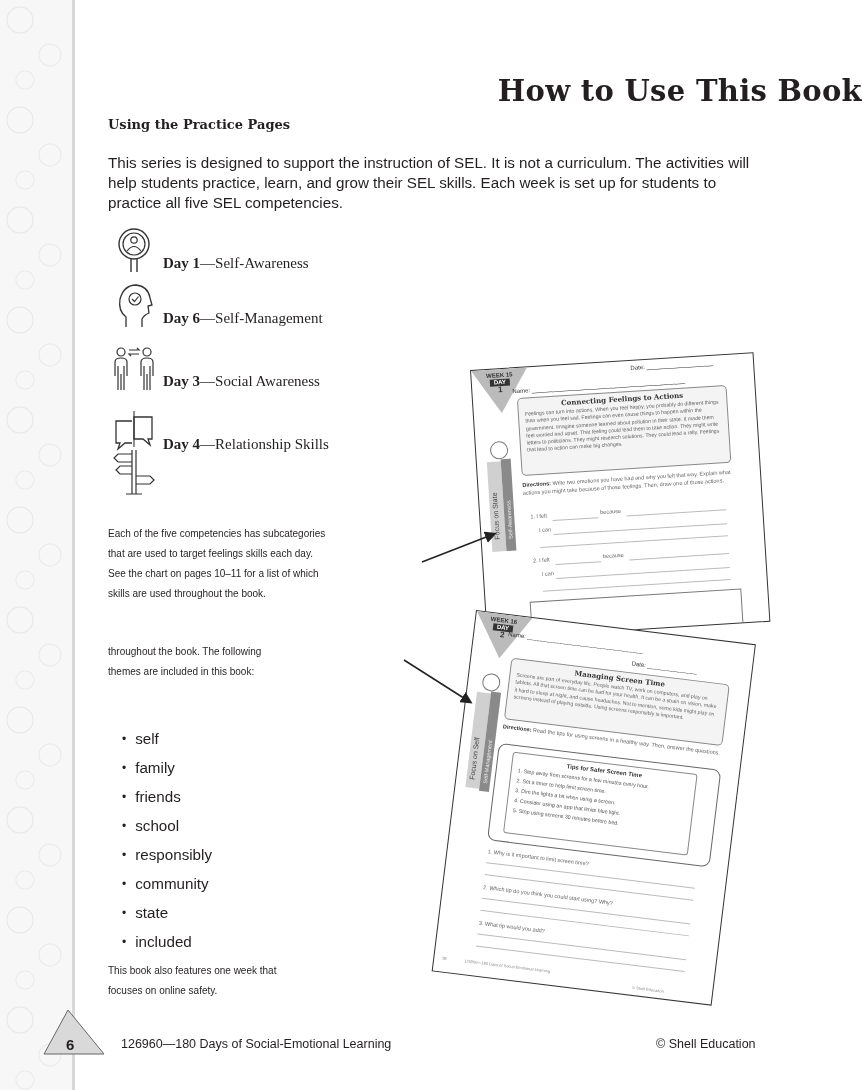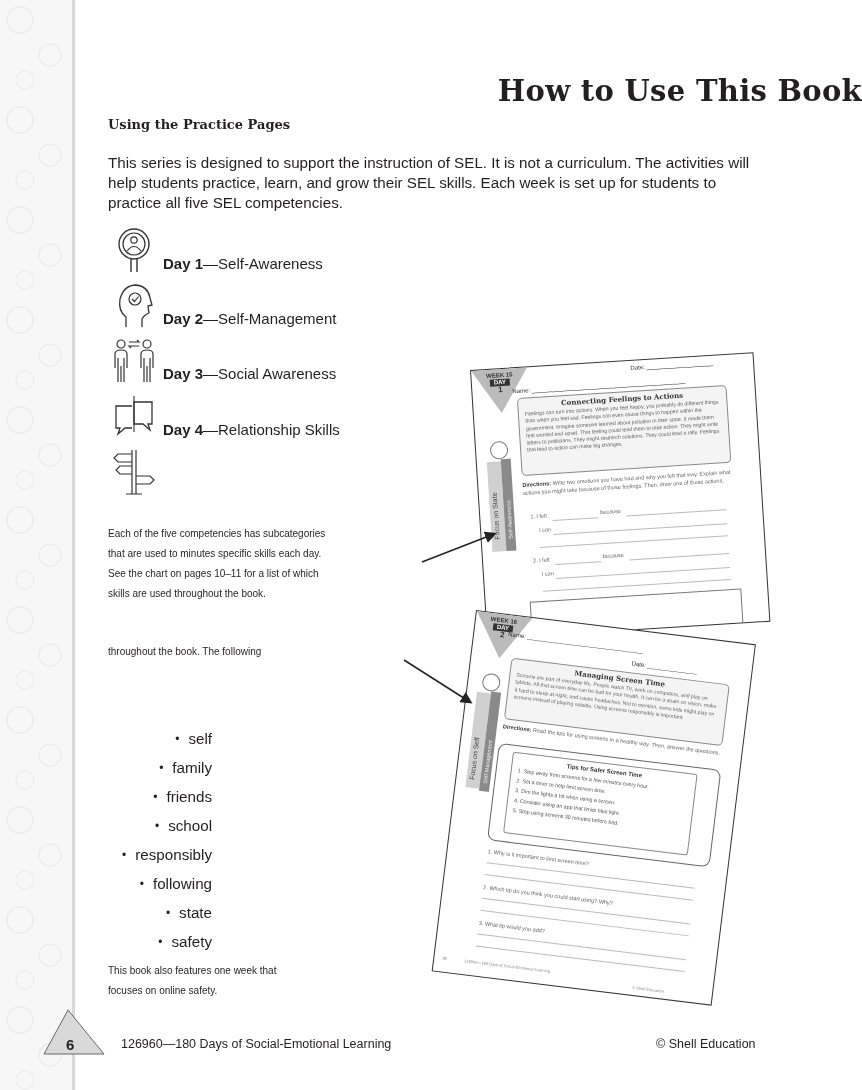--- a/index.html
+++ b/index.html
@@ -28,28 +28,28 @@
     position: absolute; left: 108px; top: 117px;
     font-family: "DejaVu Serif", serif; font-weight: bold; font-size: 13px;
   }
   .intro {
     position: absolute; left: 108px; top: 153px; width: 650px;
     font-family: "Liberation Sans", sans-serif; font-size: 15.2px; line-height: 20px;
   }
   .day-row { position: absolute; left: 112px; display: flex; align-items: flex-end; }
   .day-row svg { width: 44px; height: 48px; }
   .day-label {
-    font-family: Liberation Sans, sans-serif; font-size: 15px; margin-left: 7px; margin-bottom: 2px;
+    font-family: Liberation Serif, serif; font-size: 15px; margin-left: 7px; margin-bottom: 2px;
   }
   .day-label b { font-weight: bold; }
   .para {
     position: absolute; left: 108px;
     font-family: "Liberation Sans", sans-serif; font-size: 10px; line-height: 20px;
   }
-  .themes { position: absolute; left: 122px; top: 728px; margin: 0; padding: 0; list-style: none; text-align: right; }
+  .themes { position: absolute; left: 122px; top: 728px; margin: 0; padding: 0; list-style: none; }
   .themes li {
     font-family: "Liberation Sans", sans-serif; font-size: 15.2px; height: 29px; line-height: 22px;
   }
   .themes li::before { content: "•"; font-size: 12px; margin-right: 9px; vertical-align: 1px; }
   .footer-tri { position: absolute; left: 40px; top: 1008px; }
   .footer-num {
     position: absolute; left: 66px; top: 1036px; font-family: "Liberation Sans", sans-serif;
     font-weight: bold; font-size: 15px;
   }
   .footer-title {
@@ -122,72 +122,73 @@
   </svg>
   <span class="day-label"><b>Day 1</b><span>—</span><span>Self-Awareness</span></span>
 </div>
 
 <div class="day-row" style="top:281px">
   <svg viewBox="0 0 44 48">
     <path d="M14 46 L14 36 Q6 30 8 18 Q12 4 24 4 Q36 5 38 17 L40 24 L36 25 L37 32 Q32 34 30 38 L30 46" fill="none" stroke="#333" stroke-width="1.3"></path>
     <circle cx="23" cy="18" r="6" fill="none" stroke="#333" stroke-width="1.2"></circle>
     <path d="M20 18 L22.5 20.5 L26.5 15.5" fill="none" stroke="#333" stroke-width="1.2"></path>
   </svg>
-  <span class="day-label"><b>Day 2</b><span>—</span><span>Self-Management</span></span>
-</div>
-
-<div class="day-row" style="top:336px">
+  <span class="day-label"><b>Day 6</b><span>—</span><span>Self-Management</span></span>
+</div>
+
+<div class="day-row" style="top:344px">
   <svg viewBox="0 0 44 48">
     <circle cx="9" cy="8" r="4" fill="none" stroke="#333" stroke-width="1.2"></circle>
     <circle cx="35" cy="8" r="4" fill="none" stroke="#333" stroke-width="1.2"></circle>
     <path d="M17 6 L27 6 L25 4 M27 10 L17 10 L19 12" fill="none" stroke="#333" stroke-width="1.2"></path>
     <path d="M3 32 L3 18 Q3 14 9 14 Q15 14 15 18 L15 32 M6 22 L6 46 M12 22 L12 46 M9 30 L9 46" fill="none" stroke="#333" stroke-width="1.2"></path>
     <path d="M29 32 L29 18 Q29 14 35 14 Q41 14 41 18 L41 32 M32 22 L32 46 M38 22 L38 46 M35 30 L35 46" fill="none" stroke="#333" stroke-width="1.2"></path>
   </svg>
   <span class="day-label"><b>Day 3</b><span>—</span><span>Social Awareness</span></span>
 </div>
 
-<div class="day-row" style="top:392px">
+<div class="day-row" style="top:407px">
   <svg viewBox="0 0 44 48">
     <path d="M20 14 L4 14 L4 36 L8 36 L6 42 L13 36 L20 36" fill="none" stroke="#333" stroke-width="1.3"></path>
     <path d="M22 10 L40 10 L40 32 L36 32 L38 38 L31 32 L22 32 Z" fill="none" stroke="#333" stroke-width="1.3"></path>
     <path d="M22 4 L22 40" stroke="#333" stroke-width="1.1"></path>
   </svg>
   <span class="day-label"><b>Day 4</b><span>—</span><span>Relationship Skills</span></span>
 </div>
 
 <div class="day-row" style="top:448px">
   <svg viewBox="0 0 44 48">
     <path d="M20 2 L20 46 M24 2 L24 46 M14 46 L30 46" fill="none" stroke="#333" stroke-width="1.2"></path>
     <path d="M20 6 L6 6 L2 10 L6 14 L20 14" fill="none" stroke="#333" stroke-width="1.2"></path>
     <path d="M20 18 L8 18 L4 22 L8 26 L20 26" fill="none" stroke="#333" stroke-width="1.2"></path>
     <path d="M24 28 L38 28 L42 32 L38 36 L24 36" fill="none" stroke="#333" stroke-width="1.2"></path>
   </svg>
 </div>
 
 <div class="para" style="top:524px">
   <div>Each of the five competencies has subcategories</div>
-  <div>that are used to minutes specific skills each day.</div>
+  <div>that are used to target feelings skills each day.</div>
   <div>See the chart on pages 10–11 for a list of which</div>
   <div>skills are used throughout the book.</div>
 </div>
 
 <div class="para" style="top:642px">
   <div>throughout the book.  The following</div>
+  <div>themes are included in this book:</div>
 </div>
 
 <ul class="themes">
   <li>self</li>
   <li>family</li>
   <li>friends</li>
   <li>school</li>
   <li>responsibly</li>
-  <li>following</li>
+  <li>community</li>
   <li>state</li>
-  <li>safety</li>
+  <li>included</li>
 </ul>
 
 <div class="para" style="top:961px">
   <div>This book also features one week that</div>
   <div>focuses on online safety.</div>
 </div>
 
 <div class="thumb thumb1">
   <div class="wk-tri"></div>
   <div class="wk-text">

